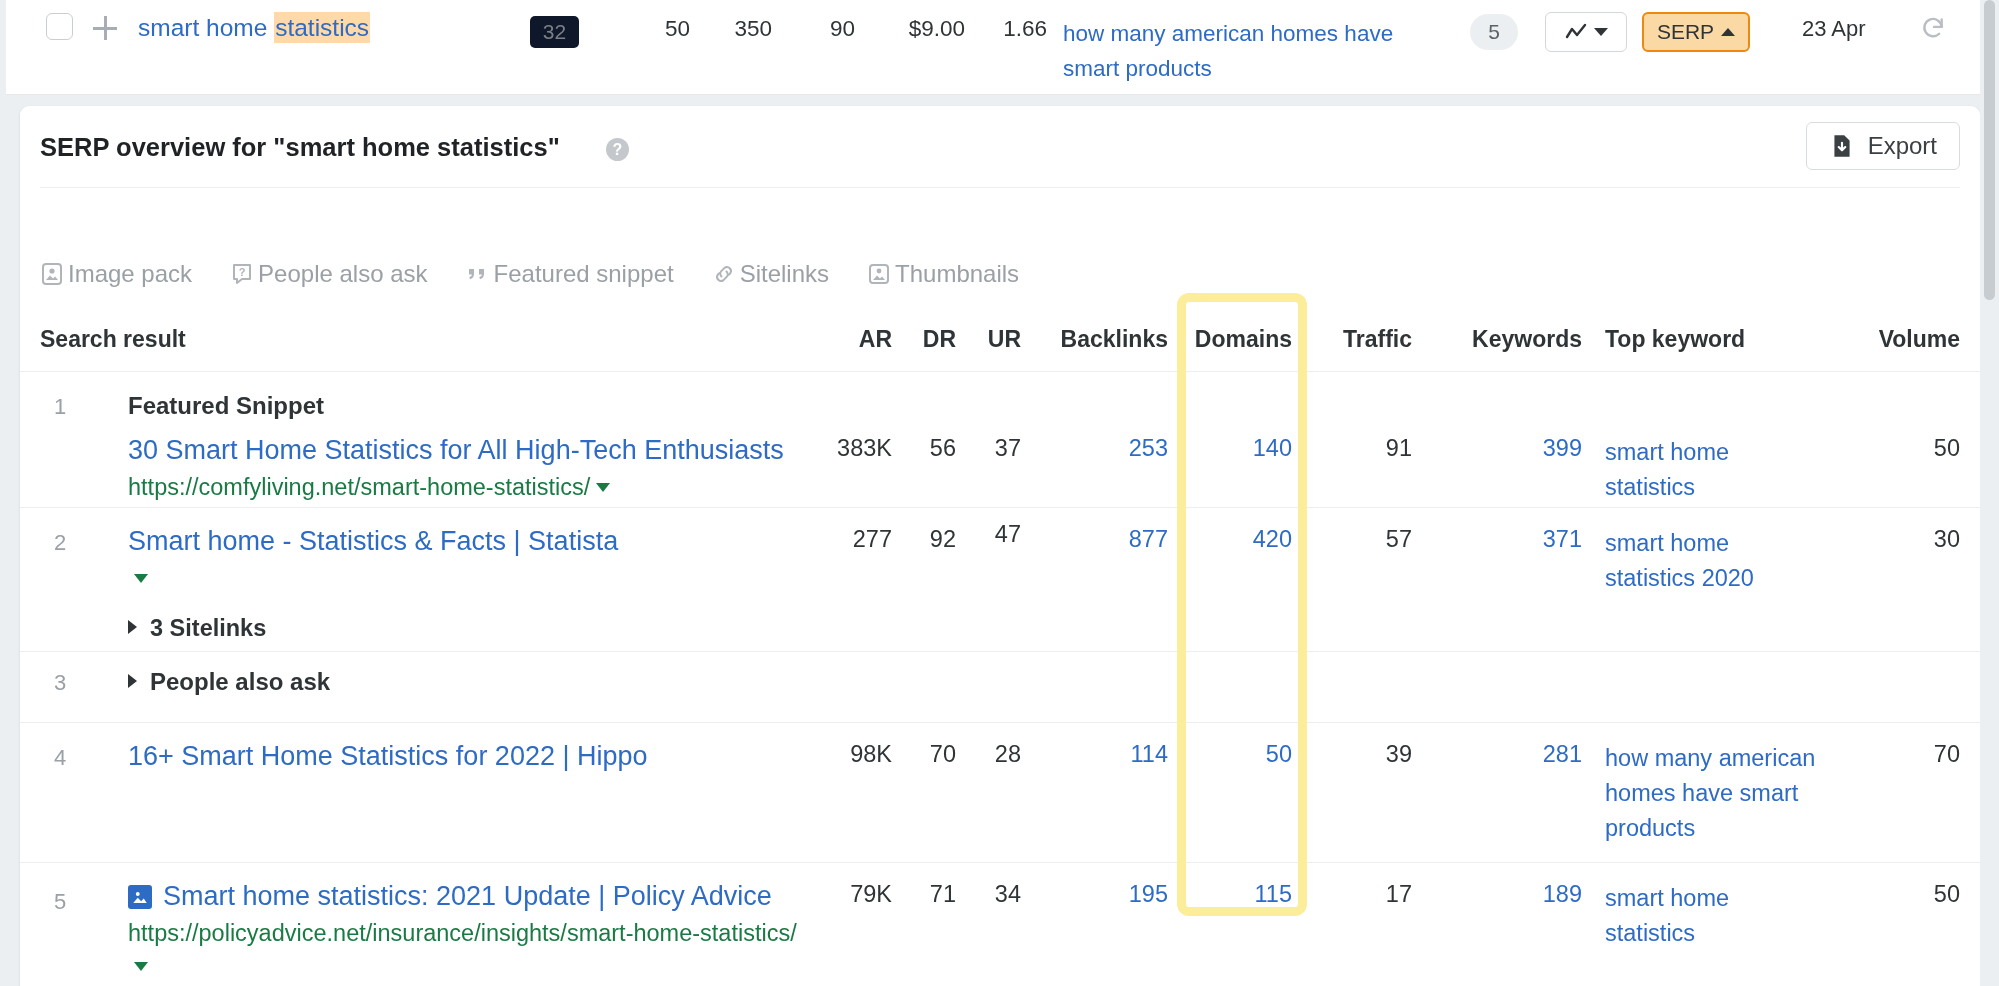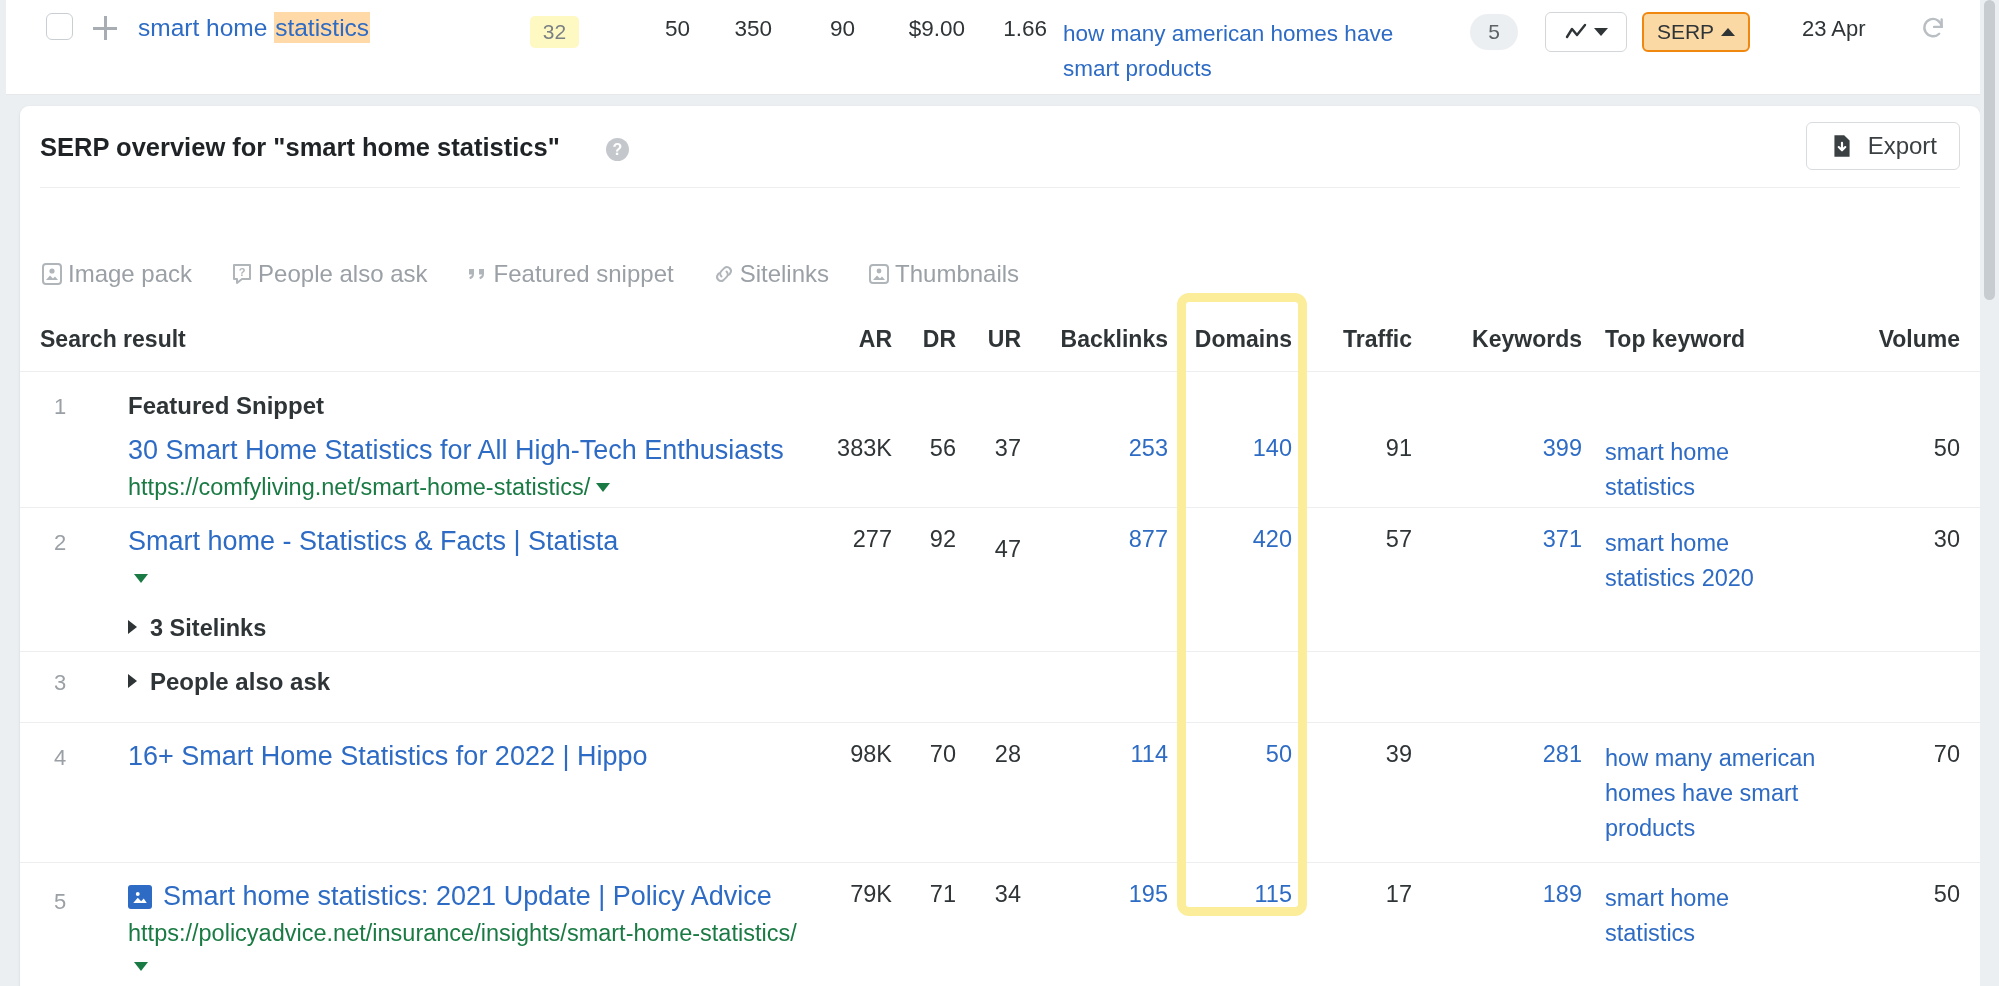--- a/index.html
+++ b/index.html
@@ -58,21 +58,21 @@
     color: #2d6bc4;
     line-height: 30px;
     white-space: nowrap;
     flex: none;
   }
   .kw-text .hl { background: #ffd9a8; color: #2d6bc4; padding: 2px 1px; }
 
   .kw-badge {
     position: absolute; left: 530px; top: 16px;
     min-width: 49px; height: 32px;
-    background: #fef9c3;
+    background: #0f172a;
     border-radius: 5px;
     color: #7b8084;
     font-size: 21px;
     display: flex; align-items: center; justify-content: center;
     padding: 0 10px;
   }
   .kw-num {
     position: absolute; top: 16px;
     font-size: 22.5px; color: #2f3437;
     text-align: right;
@@ -387,21 +387,21 @@
         <div class="cell" style="left:1800px;top:63px;width:140px;">50</div>
       </div>
 
       <div class="row" style="height:144px;">
         <div class="rnum" style="top:22px;">2</div>
         <div class="res-title" style="left:108px;top:18px;">Smart home - Statistics &amp; Facts | Statista</div>
         <div class="res-url" style="left:108px;top:54px;"><span class="caret-dn"></span></div>
         <div class="sub-lbl" style="left:108px;top:107px;"><span class="tri-rt"></span><span>3 Sitelinks</span></div>
         <div class="cell" style="left:800px;top:18px;width:72px;">277</div>
         <div class="cell" style="left:880px;top:18px;width:56px;">92</div>
-        <div class="cell" style="left:945px;top:28px;width:56px;">47</div>
+        <div class="cell" style="left:945px;top:13px;width:56px;">47</div>
         <div class="cell link" style="left:1010px;top:18px;width:138px;">877</div>
         <div class="cell link" style="left:1172px;top:18px;width:100px;">420</div>
         <div class="cell" style="left:1292px;top:18px;width:100px;">57</div>
         <div class="cell link" style="left:1412px;top:18px;width:150px;">371</div>
         <div class="kwcell" style="left:1585px;top:18px;">smart home statistics 2020</div>
         <div class="cell" style="left:1800px;top:18px;width:140px;">30</div>
       </div>
 
       <div class="row" style="height:71px;">
         <div class="rnum" style="top:18px;">3</div>

